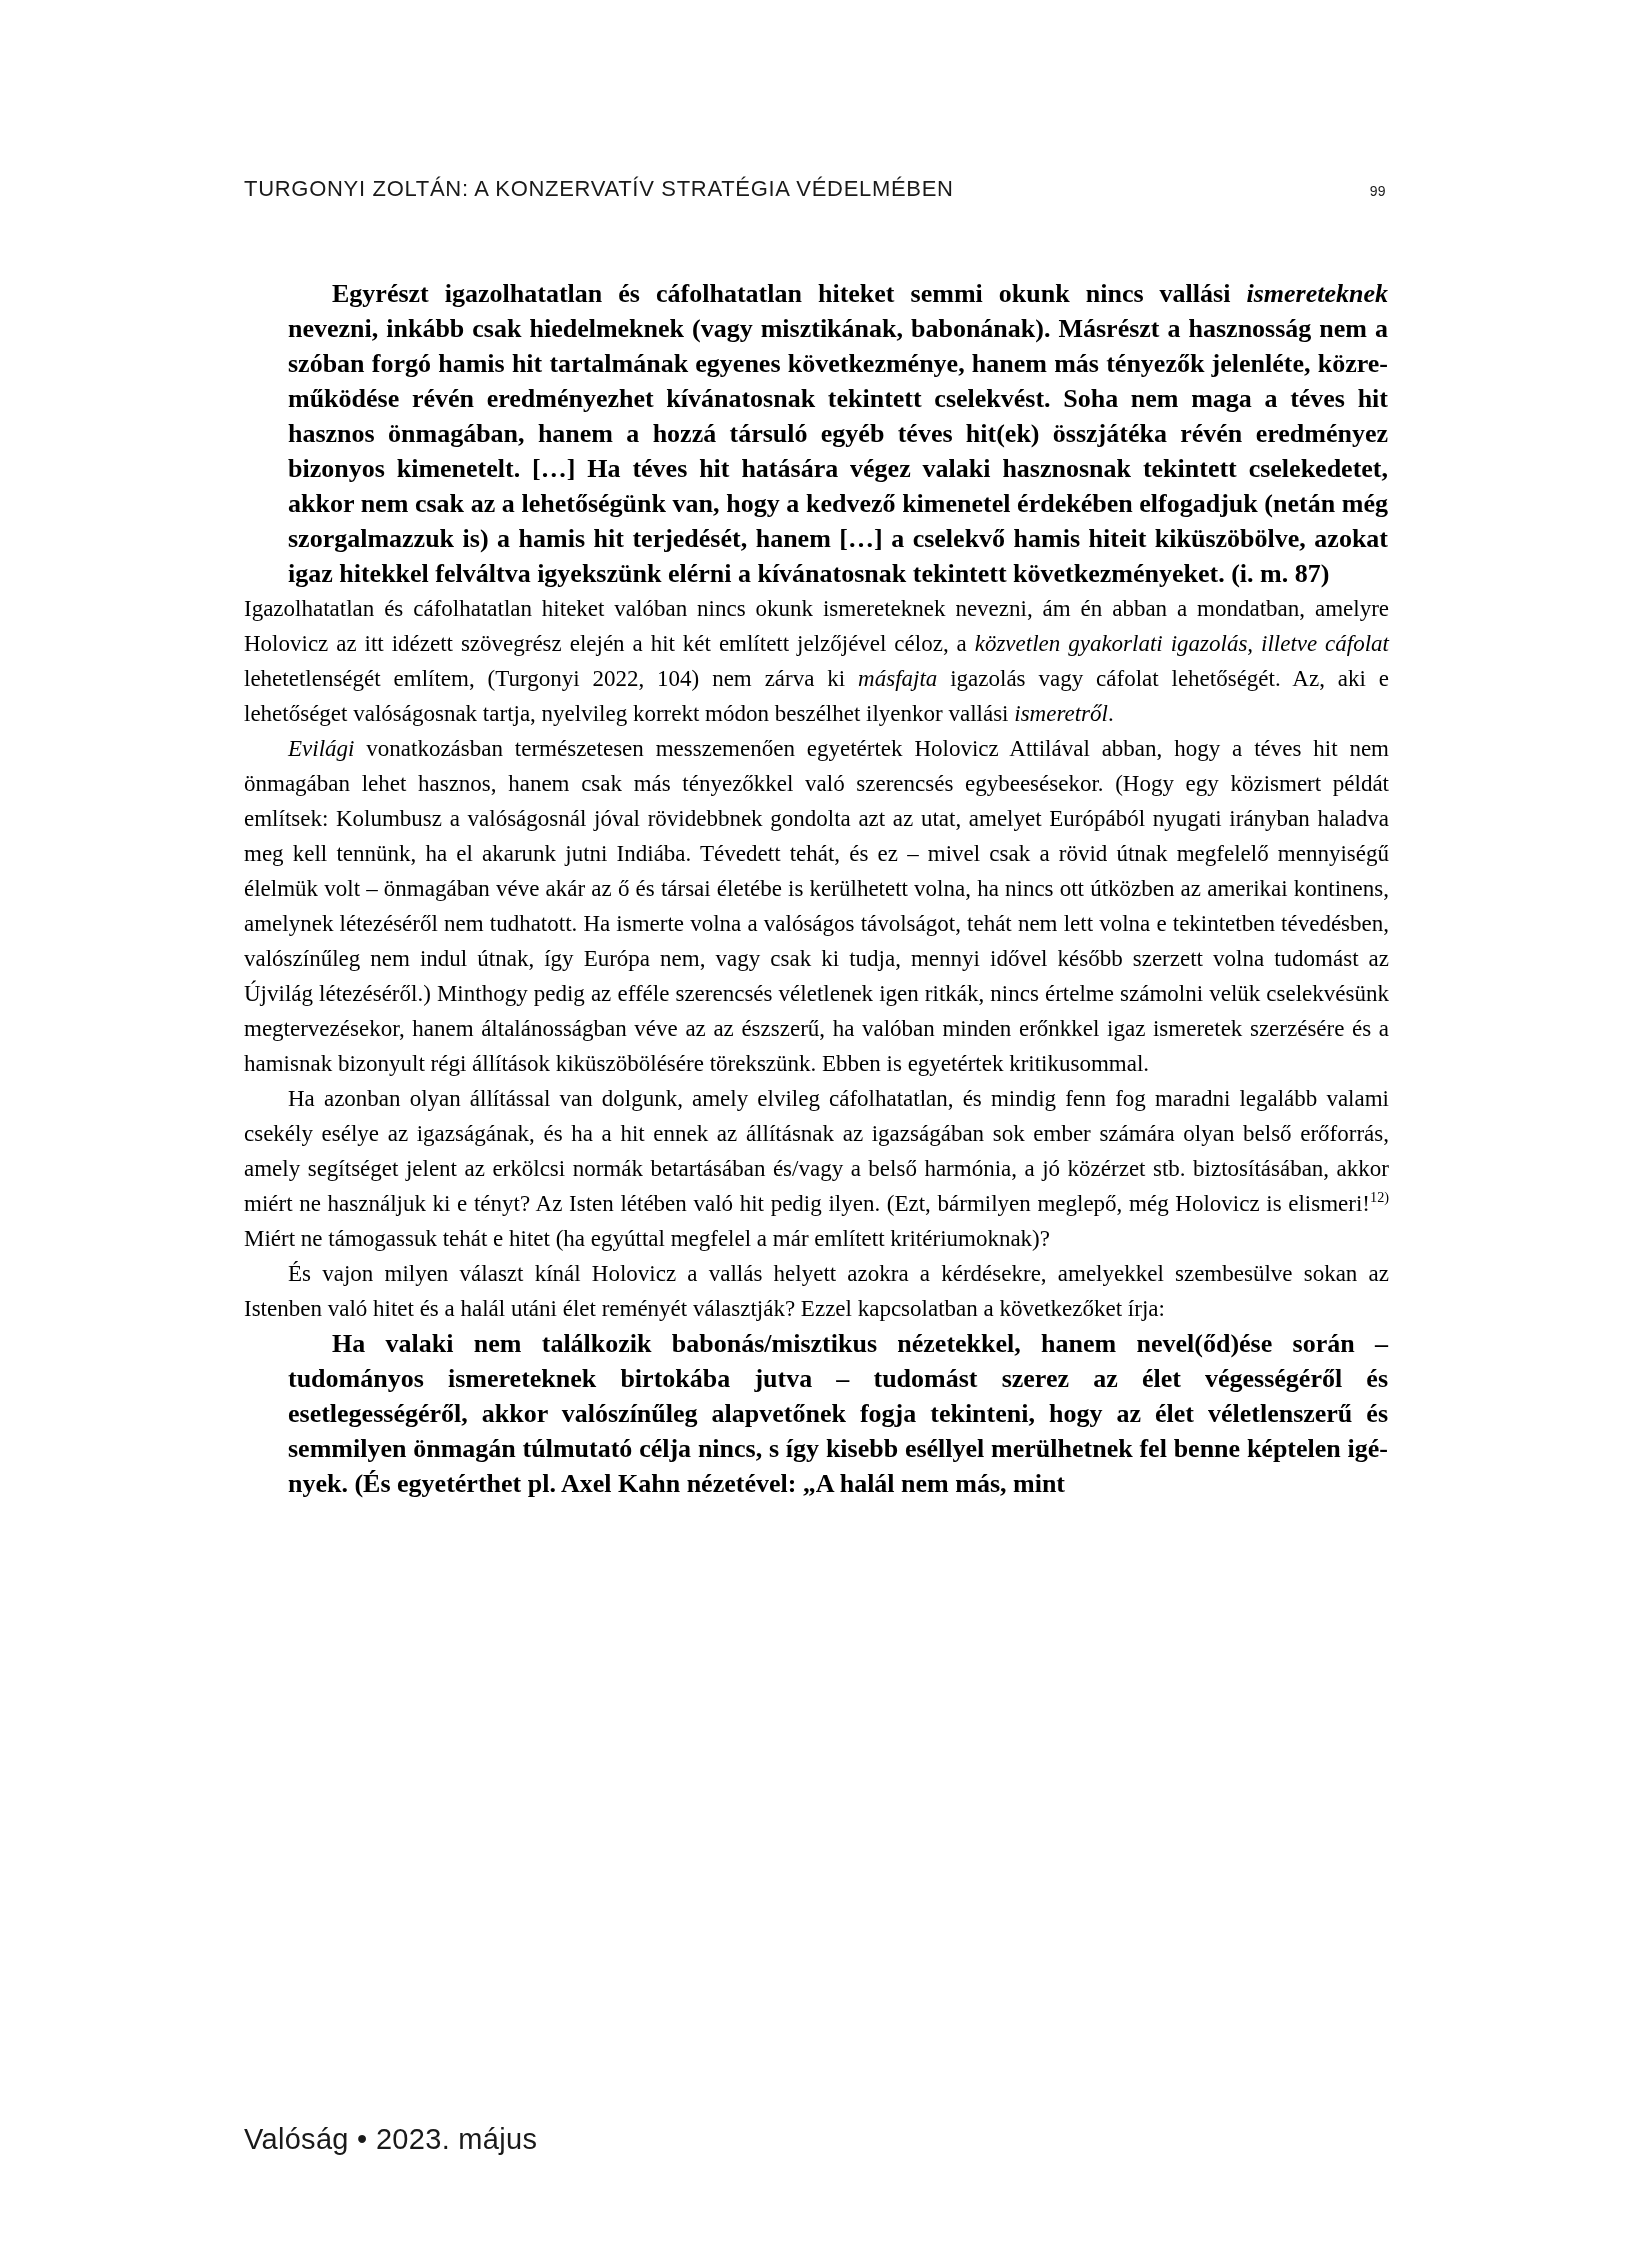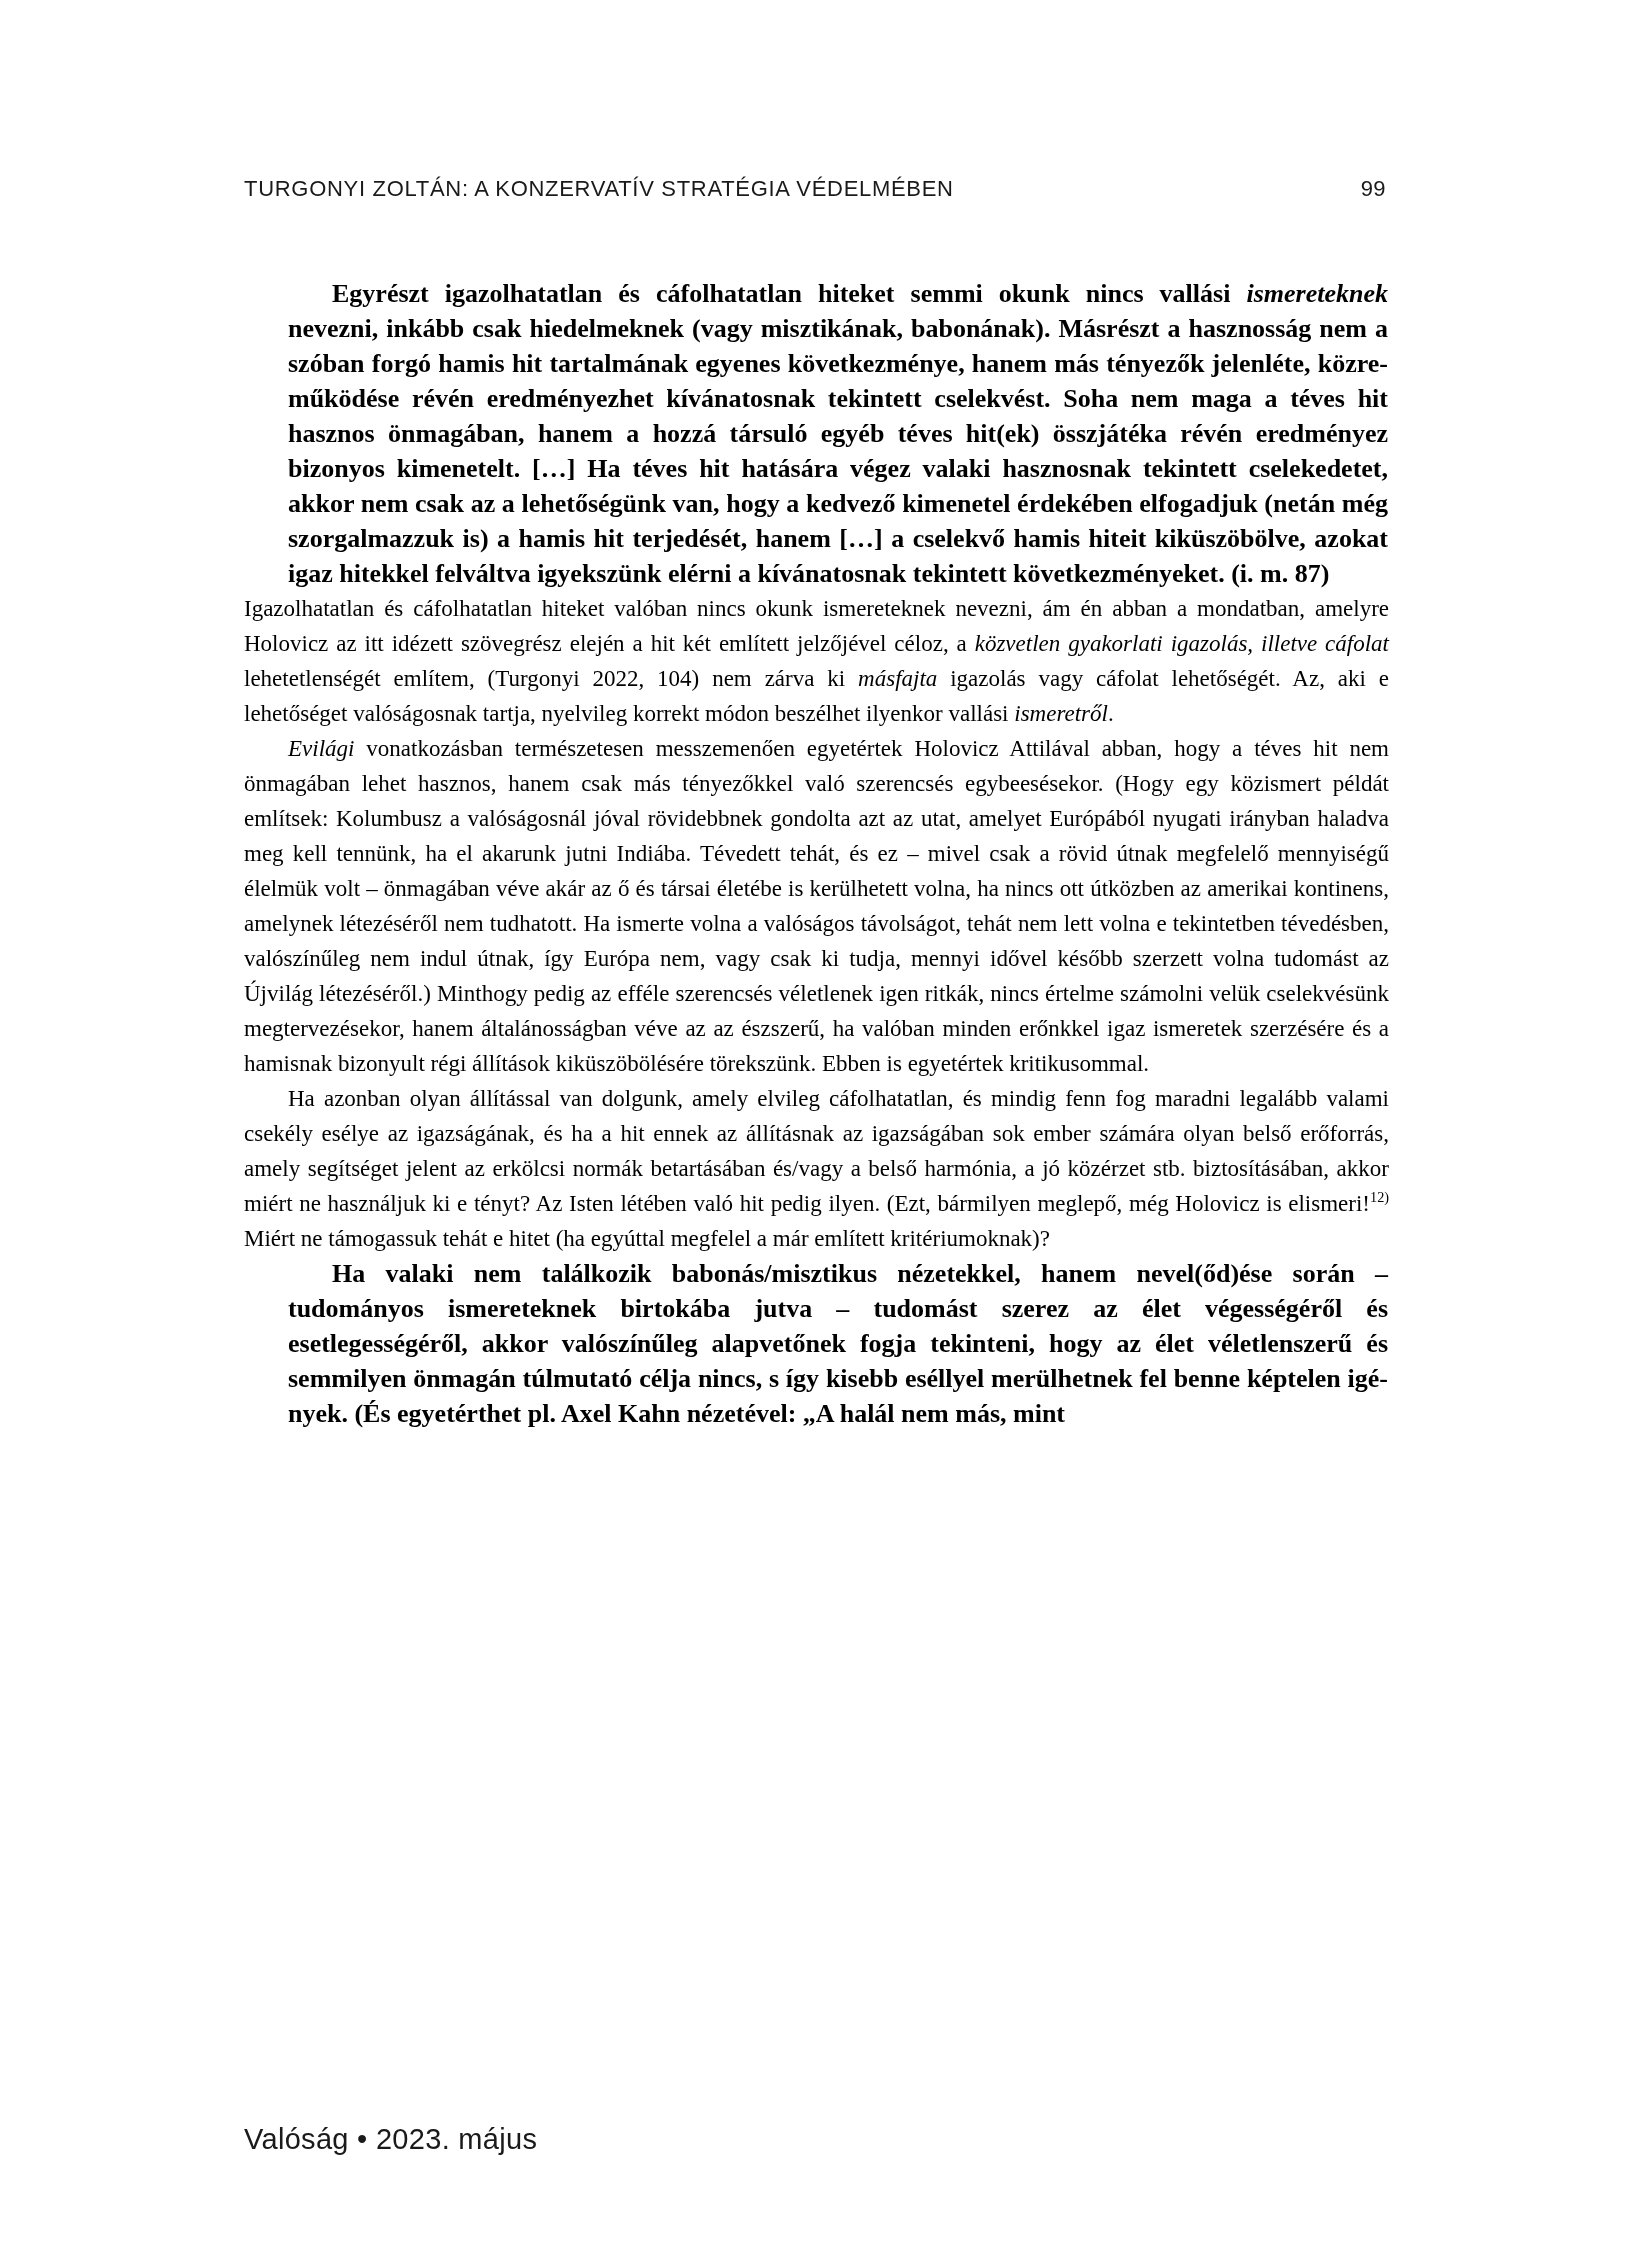--- a/index.html
+++ b/index.html
@@ -33,21 +33,21 @@
     font-family: "Liberation Sans", sans-serif;
     font-size: 22px;
     letter-spacing: 0.7px;
     color: #1a1a1a;
   }
   .running-head .title {
     white-space: nowrap;
   }
   .running-head .page-number {
     font-family: "Liberation Sans", sans-serif;
-    font-size: 22px;
+    font-size: 14px;
     letter-spacing: 0.4px;
   }
   .content {
     position: absolute;
     left: 244px;
     top: 276px;
     width: 1145px;
   }
   p {
     margin: 0;
@@ -110,20 +110,21 @@
     <div class="blockquote">
       <p class="first"><span>Egyrészt igazolhatatlan és cáfolhatatlan hiteket semmi okunk nincs val­lási </span><em>ismereteknek</em><span> nevezni, inkább csak hiedelmeknek (vagy misztikának, babonának). Másrészt a hasznosság nem a szóban forgó hamis hit tartal­mának egyenes következménye, hanem más tényezők jelenléte, közre­működése révén eredményezhet kívánatosnak tekintett cselekvést. Soha nem maga a téves hit hasznos önmagában, hanem a hozzá társuló egyéb téves hit(ek) összjátéka révén eredményez bizonyos kimenetelt. […] Ha téves hit hatására végez valaki hasznosnak tekintett cselekedetet, akkor nem csak az a lehetőségünk van, hogy a kedvező kimenetel érdekében elfogadjuk (netán még szorgalmazzuk is) a hamis hit terjedését, hanem […] a cselekvő hamis hiteit kiküszöbölve, azokat igaz hitekkel felváltva igyekszünk elérni a kívánatosnak tekintett következményeket. (i. m. 87)</span></p>
     </div>
 
     <p class="body-noindent"><span>Igazolhatatlan és cáfolhatatlan hiteket valóban nincs okunk ismereteknek nevezni, ám én abban a mondatban, amelyre Holovicz az itt idézett szövegrész elején a hit két említett jelzőjével céloz, a </span><em>közvetlen gyakorlati igazolás, illetve cáfolat</em><span> lehetetlenségét említem, (Turgonyi 2022, 104) nem zárva ki </span><em>másfajta</em><span> igazolás vagy cáfolat lehetőségét. Az, aki e lehetőséget valóságosnak tartja, nyelvileg korrekt módon beszélhet ilyenkor vallási </span><em>ismeretről</em><span>.</span></p>
 
     <p class="body-indent"><em>Evilági</em><span> vonatkozásban természetesen messzemenően egyetértek Holovicz Attilával abban, hogy a téves hit nem önmagában lehet hasznos, hanem csak más tényezőkkel való szerencsés egybeesésekor. (Hogy egy közismert példát említsek: Kolumbusz a va­lóságosnál jóval rövidebbnek gondolta azt az utat, amelyet Európából nyugati irányban haladva meg kell tennünk, ha el akarunk jutni Indiába. Tévedett tehát, és ez – mivel csak a rövid útnak megfelelő mennyiségű élelmük volt – önmagában véve akár az ő és társai életébe is kerülhetett volna, ha nincs ott útközben az amerikai kontinens, amelynek létezéséről nem tudhatott. Ha ismerte volna a valóságos távolságot, tehát nem lett volna e tekintetben tévedésben, valószínűleg nem indul útnak, így Európa nem, vagy csak ki tudja, mennyi idővel később szerzett volna tudomást az Újvilág létezéséről.) Minthogy pedig az efféle szerencsés véletlenek igen ritkák, nincs értelme számolni velük cselekvé­sünk megtervezésekor, hanem általánosságban véve az az észszerű, ha valóban minden erőnkkel igaz ismeretek szerzésére és a hamisnak bizonyult régi állítások kiküszöbölésé­re törekszünk. Ebben is egyetértek kritikusommal.</span></p>
 
     <p class="body-indent"><span>Ha azonban olyan állítással van dolgunk, amely elvileg cáfolhatatlan, és mindig fenn fog maradni legalább valami csekély esélye az igazságának, és ha a hit ennek az állítás­nak az igazságában sok ember számára olyan belső erőforrás, amely segítséget jelent az erkölcsi normák betartásában és/vagy a belső harmónia, a jó közérzet stb. biztosításában, akkor miért ne használjuk ki e tényt? Az Isten létében való hit pedig ilyen. (Ezt, bármi­lyen meglepő, még Holovicz is elismeri!</span><sup>12)</sup><span> Miért ne támogassuk tehát e hitet (ha egyúttal megfelel a már említett kritériumoknak)?</span></p>
 
+    <p class="body-indent"><span>És vajon milyen választ kínál Holovicz a vallás helyett azokra a kérdésekre, amelyek­kel szembesülve sokan az Istenben való hitet és a halál utáni élet reményét választják? Ezzel kapcsolatban a következőket írja:</span></p>
 
     <div class="blockquote">
       <p class="first"><span>Ha valaki nem találkozik babonás/misztikus nézetekkel, hanem nevel(őd)ése során – tudományos ismereteknek birtokába jutva – tudomást szerez az élet végességéről és esetlegességéről, akkor valószínűleg alapvetőnek fogja tekinteni, hogy az élet véletlenszerű és semmilyen önmagán túlmu­tató célja nincs, s így kisebb eséllyel merülhetnek fel benne képtelen igé­nyek. (És egyetérthet pl. Axel Kahn nézetével: „A halál nem más, mint</span></p>
     </div>
 
   </div>
 
   <div class="footer">
     <span>Valóság • 2023. május</span>
   </div>

